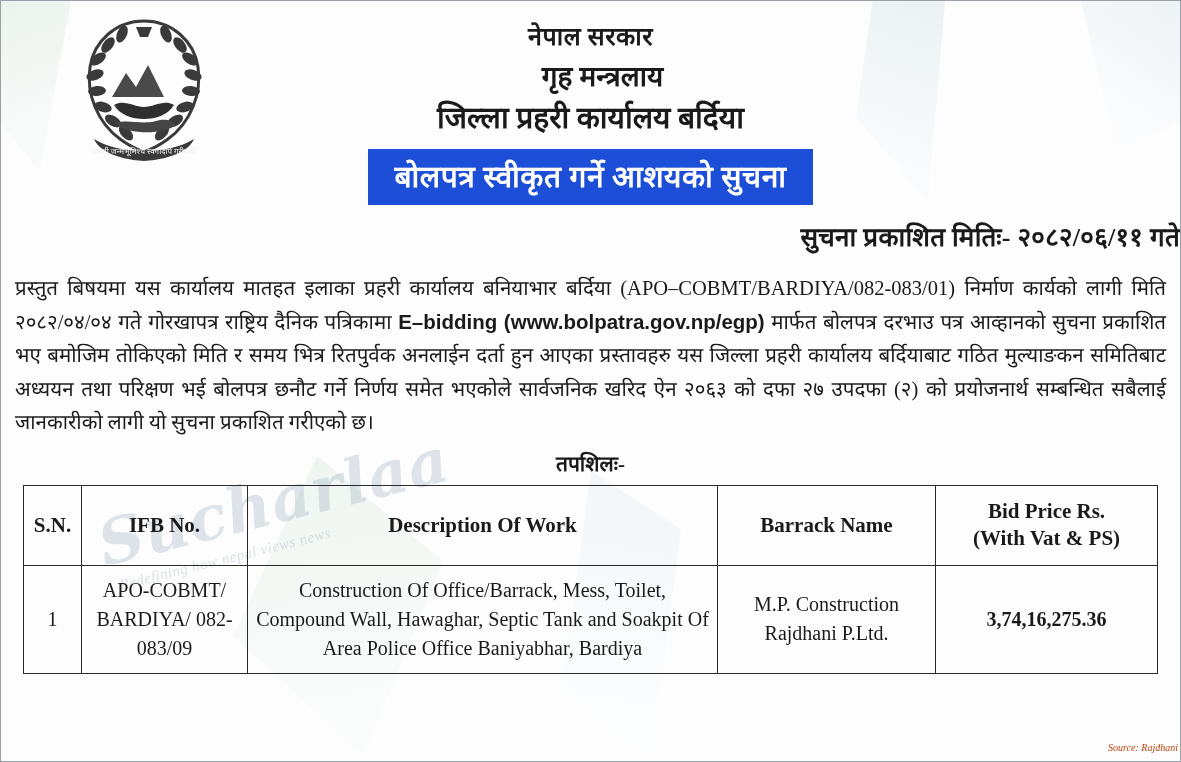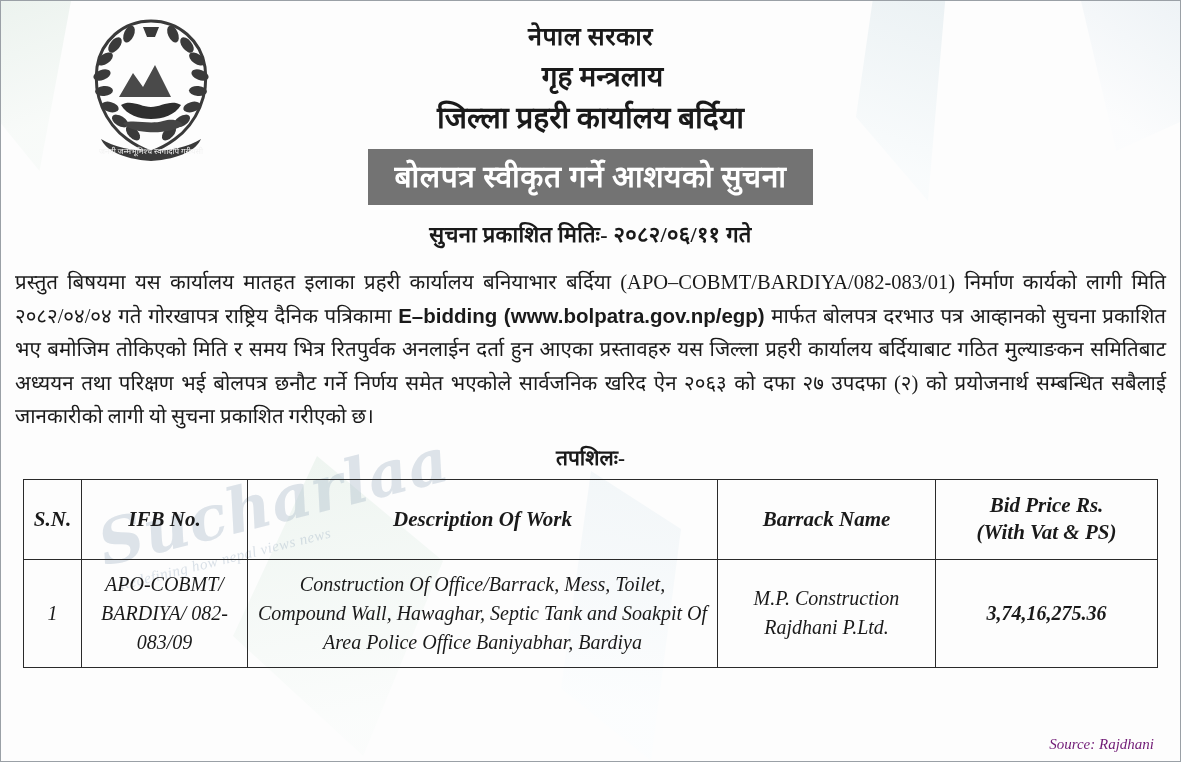--- a/index.html
+++ b/index.html
@@ -94,21 +94,21 @@
   }
 
   
   .header {
     position: relative;
     padding-top: 8px;
     text-align: center;
   }
   .emblem {
     position: absolute;
-    left: 70px;
+    left: 63px;
     top: 14px;
     width: 160px;
     height: 150px;
   }
   .emblem svg { display: block; }
 
   .gov-line {
     font-size: 25px;
     font-weight: 600;
     letter-spacing: .5px;
@@ -123,33 +123,34 @@
     padding-left: 24px;
   }
   .office-line {
     font-size: 30px;
     font-weight: 700;
     line-height: 1.3;
     margin-top: 2px;
   }
   .title-bar {
     display: inline-block;
-    background: #737373;
+    background: #1d4ed8;
     color: #ffffff;
     font-size: 30px;
     font-weight: 700;
     padding: 6px 26px 9px 26px;
     margin-top: 12px;
     letter-spacing: .5px;
   }
   .pub-date {
-    font-size: 22px;
+    font-size: 26px;
     font-weight: 600;
     margin-top: 13px;
     letter-spacing: .3px;
+    text-align: right;
   }
 
   
   .body-text {
     margin: 18px 14px 0 14px;
     font-size: 20.5px;
     line-height: 1.62;
     text-align: justify;
     text-justify: inter-word;
     position: relative;
@@ -174,21 +175,20 @@
 
   
   table.detail {
     border-collapse: collapse;
     width: 921px;
     margin: 8px auto 0 auto;
     table-layout: fixed;
     position: relative;
     z-index: 2;
     background: transparent;
-    font-style: italic;
   }
   table.detail th, table.detail td {
     border: 1px solid #2a2a2a;
     text-align: center;
     vertical-align: middle;
   }
   table.detail th {
     font-size: 21px;
     font-weight: 700;
     padding: 12px 4px;
@@ -203,25 +203,25 @@
   td.price { font-weight: 700; font-size: 21px; }
 
   .col-sn    { width: 58px; }
   .col-ifb   { width: 166px; }
   .col-desc  { width: 470px; }
   .col-bid   { width: 218px; }
   .col-price { width: 222px; }
 
   .source {
     position: absolute;
-    right: 26px;
+    right: 2px;
     bottom: 8px;
-    font-size: 15px;
+    font-size: 10px;
     font-style: italic;
-    color: #701a75;
+    color: #c2410c;
   }
 </style>
 </head>
 <body>
 
 <div class="page">
 
   <div class="bg-shape s1"></div>
   <div class="bg-shape s2"></div>
   <div class="bg-shape s3"></div>

